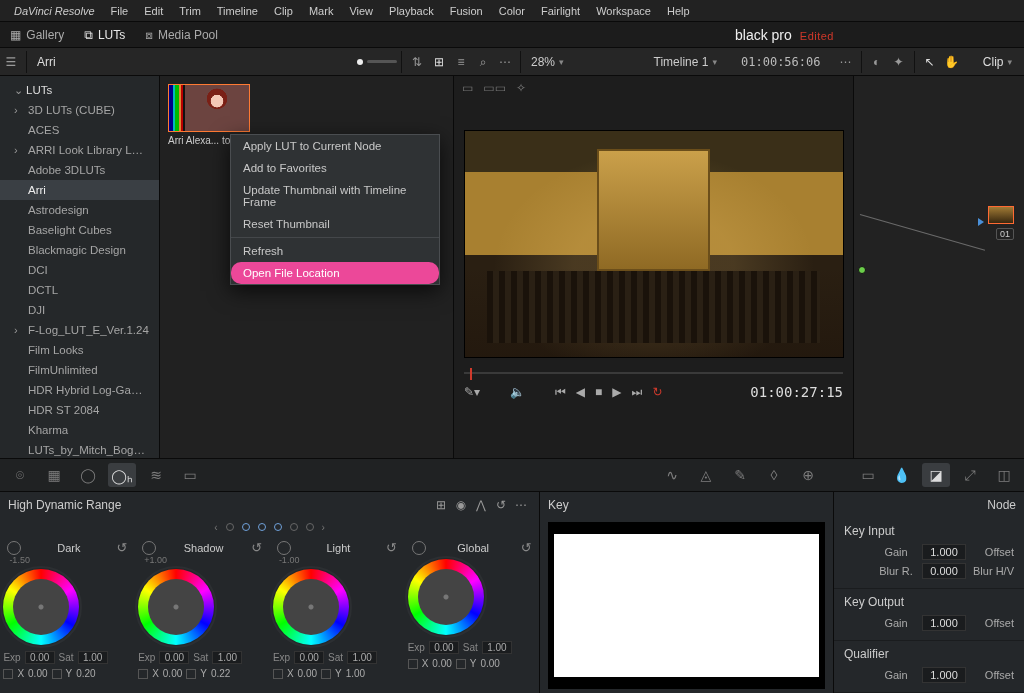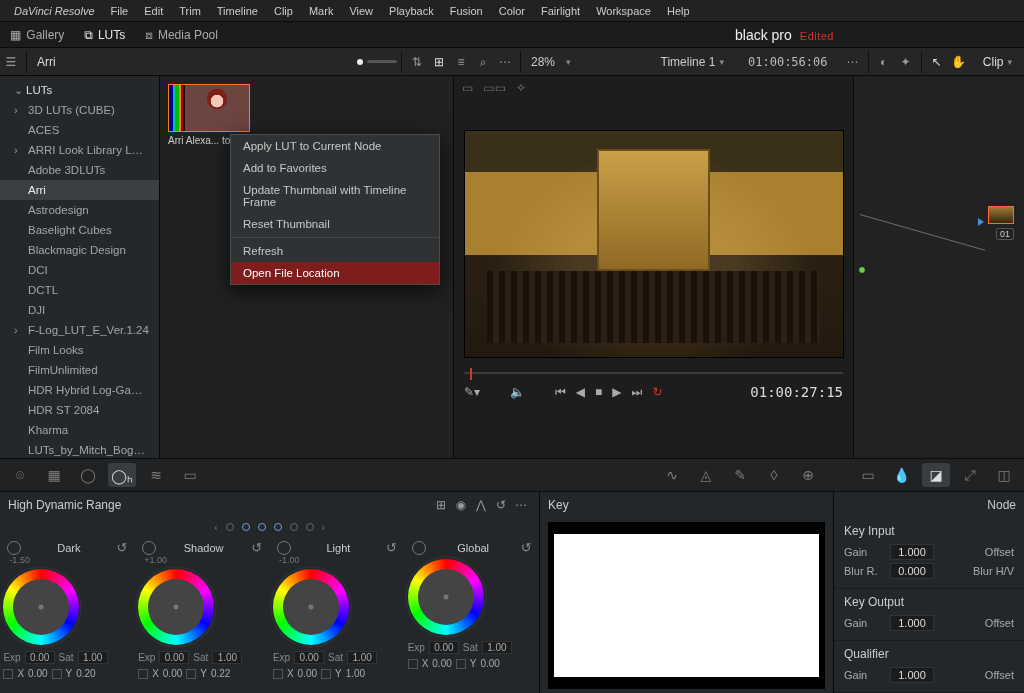--- a/index.html
+++ b/index.html
@@ -18,21 +18,21 @@
 .project-title { margin-left: auto; margin-right: 190px; display: flex; align-items: baseline; gap: 8px; }
 .project-title .name { color: #eee; font-size: 14px; }
 .project-title .edited { color: #d0382a; font-size: 11px; letter-spacing: .5px; }
 
 
 .toolrow { height: 28px; background: #262626; display: flex; align-items: center; border-bottom:1px solid #0a0a0a; }
 .toolrow .sep { width:1px; height:22px; background:#111; margin:0 4px; }
 .toolrow .icon, .toolrow .etc { width:22px; text-align:center; color:#999; font-size:12px; }
 .toolrow .breadcrumb { color:#ddd; margin-left:6px; flex:0 0 240px; display:flex; align-items:center; gap:6px;}
 .toolrow .thumb-dot { width:6px;height:6px;border-radius:50%;background:#eee; }
-.toolrow .zoom { color:#ccc; margin-left:6px; display:flex; align-items:center; gap:11px; }
+.toolrow .zoom { color:#ccc; margin-left:6px; display:flex; align-items:center; gap:4px; }
 .toolrow .timeline-name { color:#ccc; margin-left:auto; margin-right:10px;}
 .toolrow .timecode-top { color:#bbb; font-family: monospace; font-size:12px; padding:0 14px;}
 .clip-label { margin-left:auto; margin-right:12px; color:#ddd; display:flex; align-items:center; gap:4px;}
 .chev { font-size:9px; color:#888; }
 
 
 .main { display:flex; height: calc(693px - 22px - 26px - 28px); }
 .left-panel { width: 160px; background:#25282a; display:flex; flex-direction:column; border-right:1px solid #0a0a0a; }
 .tree { flex:1; overflow:hidden; padding-top:4px;}
 .tree-item { padding: 4px 10px 4px 28px; color:#a5a5a5; font-size:11.5px; white-space:nowrap; overflow:hidden; text-overflow:ellipsis; position:relative;}
@@ -43,21 +43,21 @@
 
 .browser-panel { flex:1; background:#212121; position:relative; border-right:1px solid #0a0a0a;}
 .thumb { position:absolute; left:8px; top:8px; width:82px; }
 .thumb .media { width:82px; height:48px; border:1px solid #ff7a33; background:linear-gradient(90deg,#008 0 5%,#0bb 5% 8%,#0b0 8% 12%,#d83 12% 15%,#b00 15% 18%,#5a3a34 18% 100%); position:relative; }
 .thumb .media::after { content:""; position:absolute; inset:0 0 0 18%; background: radial-gradient(circle at 50% 35%, #f3c8b6 0 14%, transparent 15%), radial-gradient(circle at 50% 30%, #7a2016 0 22%, transparent 23%), linear-gradient(#6c4440,#6c4440); border-left:2px solid #111;}
 .thumb .cap { font-size:10px; color:#ccc; margin-top:3px; text-align:left; white-space:nowrap; overflow:hidden; text-overflow:ellipsis;}
 
 .ctx-menu { position:absolute; left:70px; top:58px; width:210px; background:#2f3234; border:1px solid #4a4d50; box-shadow:0 6px 20px rgba(0,0,0,.7); }
 .ctx-menu div { padding:5px 12px; font-size:11.5px; color:#c8c8c8;}
 .ctx-menu .div { height:1px; background:#44474a; padding:0; margin:2px 0;}
-.ctx-menu .hover { background:#7f1d1d; color:#fff;}
+.ctx-menu .hover { background:#ec4899; color:#fff;border-radius:10px;}
 
 .viewer-panel { width:400px; background:#1d1d1d; display:flex; flex-direction:column; border-right:1px solid #0a0a0a; position:relative;}
 .viewer-top-icons { height:24px; display:flex; align-items:center; gap:10px; padding:0 8px; color:#777; font-size:12px;}
 .viewer-img { margin-top:30px; align-self:center; width:380px; height:228px; background:
  linear-gradient(0deg, rgba(20,10,5,.3), rgba(0,0,0,0) 40%),
  radial-gradient(ellipse at 50% 60%, rgba(255,210,120,.15) 0 30%, transparent 60%),
  linear-gradient(180deg,#3a2f18 0 18%, #a88030 18% 55%, #2a1f12 55% 100%);
  position:relative; border:1px solid #000;}
 .viewer-img::before{content:"";position:absolute;left:35%;right:35%;top:8%;bottom:38%;background:linear-gradient(180deg,#caa04a,#8f6a24);border:2px solid #6b4e1a;}
 .viewer-img::after{content:"";position:absolute;left:6%;right:6%;top:62%;bottom:6%;background:repeating-linear-gradient(90deg,#1a120a 0 6px,#2a2014 6px 12px);}
@@ -110,21 +110,21 @@
 .key-panel { flex:1; background:#24272a; border-right:1px solid #0a0a0a; display:flex; flex-direction:column;}
 .key-head { height:26px; display:flex; align-items:center; padding:0 8px; color:#ccc;}
 .key-img { margin:4px 8px; flex:1; background:#000; display:flex; align-items:center; justify-content:center;}
 .key-img .white { width:96%; height:86%; background:#fff;}
 
 .right-lower { width:190px; background:#24272a; display:flex; flex-direction:column;}
 .rl-head { height:26px; display:flex; align-items:center; justify-content:flex-end; padding:0 8px; color:#ccc;}
 .sect { padding:6px 10px; border-bottom:1px solid #1a1c1e;}
 .sect .stitle { color:#ccc; font-size:12px; margin-bottom:6px;}
 .field-row { display:flex; align-items:center; gap:6px; margin:3px 0; font-size:11px;}
-.field-row .flab { width:40px; color:#aaa; text-align:left;}
+.field-row .flab { width:40px; color:#aaa; text-align:center;margin-left:32px;}
 .field-row .fval { background:#1a1c1e; border:1px solid #333; padding:1px 6px; min-width:44px; text-align:center; color:#ddd;}
 .field-row .flab2 { margin-left:auto; color:#aaa;}
 
 .bottom { position:absolute; left:0; right:0; top:458px; bottom:0; display:flex; flex-direction:column;}
 </style>
 </head>
 <body>
 
 <div class="menubar">
   <span>DaVinci Resolve</span>

